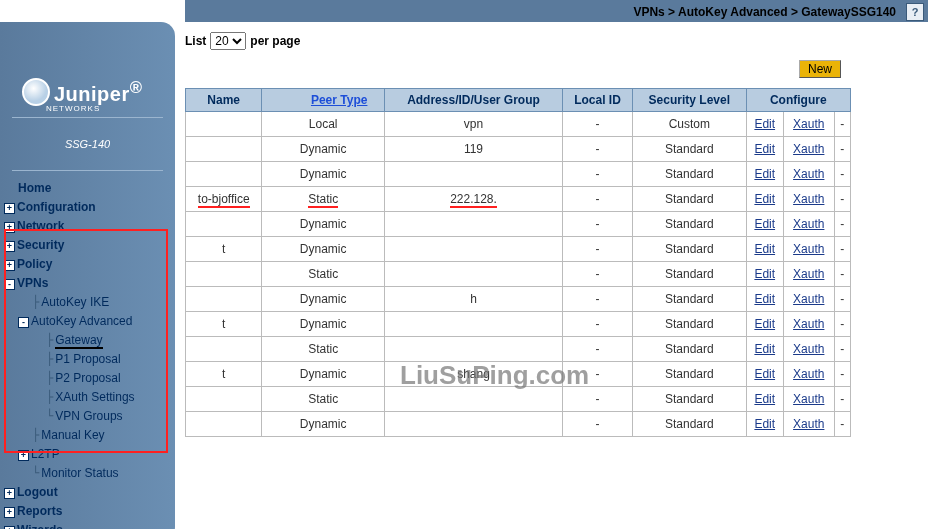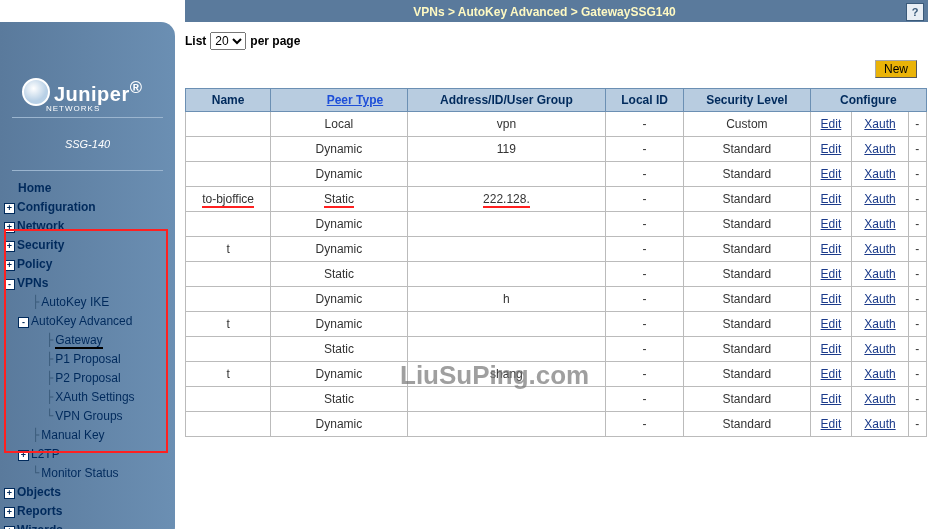--- a/index.html
+++ b/index.html
@@ -12,26 +12,26 @@
 }
 .app {
   width: 928px;
   height: 529px;
   position: relative;
   overflow: hidden;
 }
 .topbar {
   height: 20px;
   background: #5a7a9c;
-  color: #fef9c3;
+  color: #000000;
   font-size: 12px;
   font-weight: bold;
   padding: 2px 8px 0 8px;
   display: flex;
-  justify-content: center;
+  justify-content: flex-end;
   align-items: center;
   margin-left: 185px;
 }
 .topbar .breadcrumb { white-space: nowrap; }
 .topbar .model { margin-right: 24px; }
 .help-icon {
   position: absolute;
   top: 3px;
   right: 4px;
   width: 16px;
@@ -131,21 +131,21 @@
 .underline-black {
   border-bottom: 2px solid #000;
 }
 .underline-red {
   border-bottom: 2px solid #ff2020;
 }
 .content {
   position: absolute;
   left: 185px;
   top: 24px;
-  width: 742px;
+  width: 666px;
   height: 505px;
 }
 .listrow {
   padding: 8px 0 6px 0;
   font-size: 12px;
   font-weight: bold;
   display: flex;
   align-items: center;
   gap: 4px;
 }
@@ -224,21 +224,21 @@
           <div class="item"><span class="tree-line">├</span><span class="underline-black">Gateway</span></div>
           <div class="item"><span class="tree-line">├</span><span>P1 Proposal</span></div>
           <div class="item"><span class="tree-line">├</span><span>P2 Proposal</span></div>
           <div class="item"><span class="tree-line">├</span><span>XAuth Settings</span></div>
           <div class="item"><span class="tree-line">└</span><span>VPN Groups</span></div>
         </div>
         <div class="item"><span class="tree-line">├</span><span>Manual Key</span></div>
         <div class="item"><span class="box">+</span><span>L2TP</span></div>
         <div class="item"><span class="tree-line">└</span><span>Monitor Status</span></div>
       </div>
-      <div class="item"><span class="box">+</span><span>Objects</span></div>
+      <div class="item"><span class="box">+</span><span>Logout</span></div>
       <div class="item"><span class="box">+</span><span>Reports</span></div>
       <div class="item"><span class="box">+</span><span>Wizards</span></div>
       <div class="item"><span class="box">+</span><span>Help</span></div>
     </div>
   </div>
 
   <div class="highlight-box hb1"></div>
 
   <div class="content">
     <div class="listrow">

